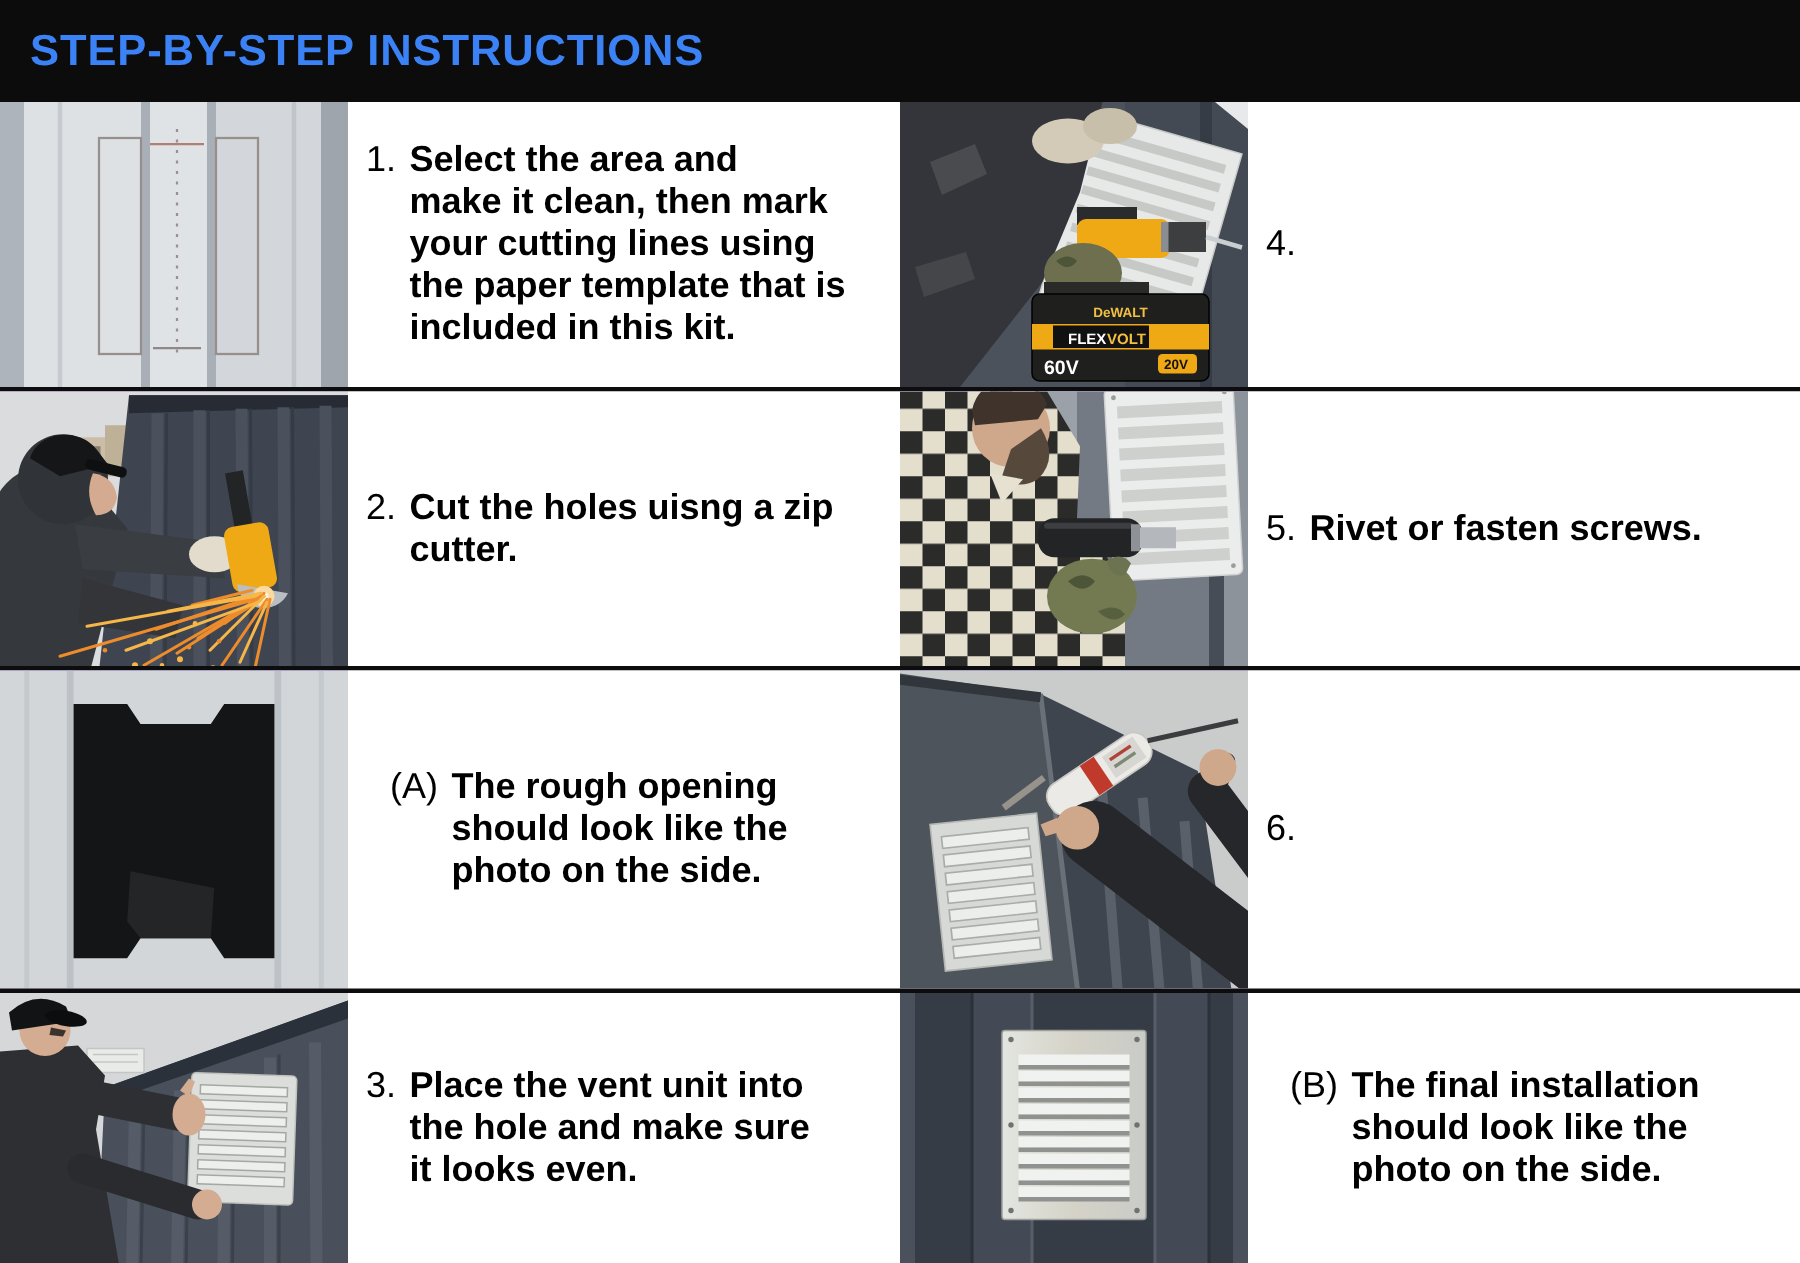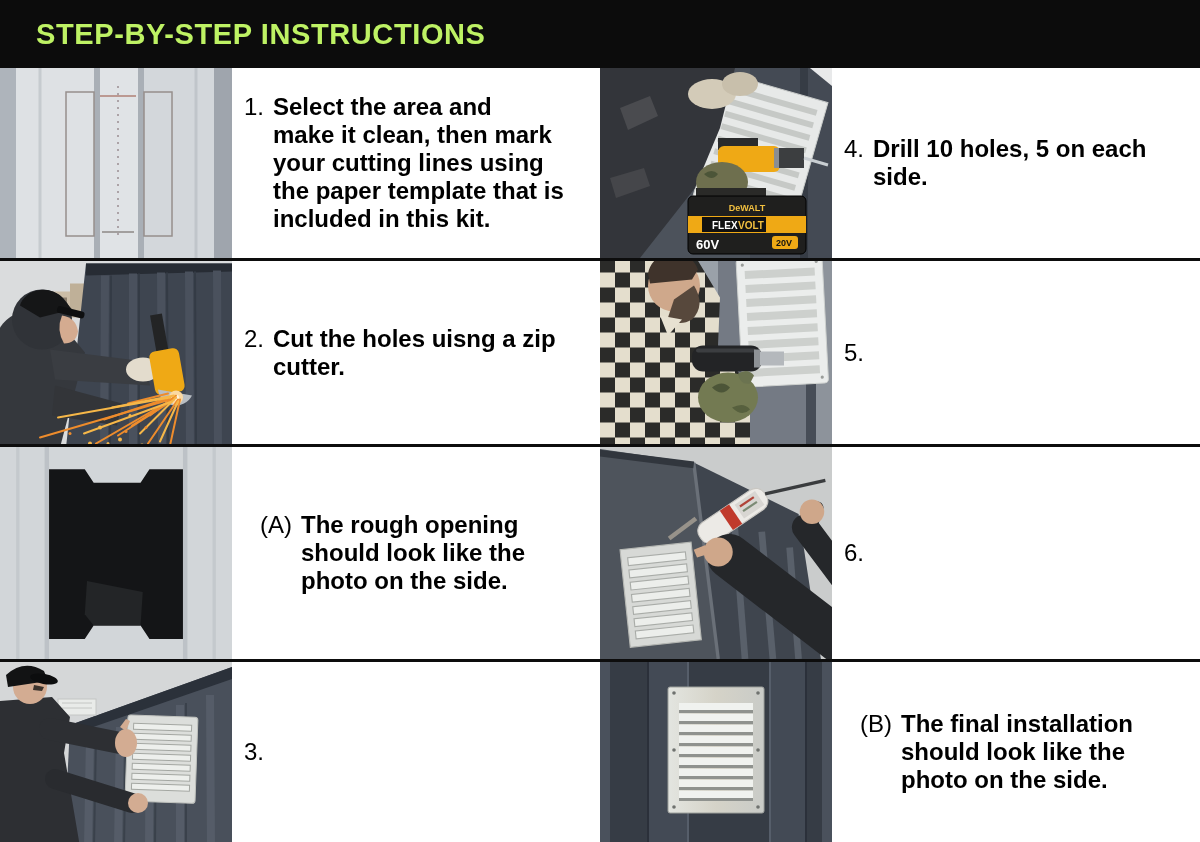--- a/index.html
+++ b/index.html
@@ -3,21 +3,21 @@
 <meta charset="utf-8">
 <style>
   html,body{margin:0;padding:0;background:#fff;}
   .sheet{
     width:1200px;height:842px;overflow:hidden;background:#fff;
     font-family:"Liberation Sans",sans-serif;
     display:grid;
     grid-template-columns:232px 368px 232px 368px;
     grid-template-rows:68px 190px 3px 183px 3px 212px 3px 180px;
   }
-  .header{grid-column:1/-1;background:#0c0c0c;color:#bef264;display:flex;align-items:center;padding-left:36px;text-align:right;}
+  .header{grid-column:1/-1;background:#0c0c0c;color:#3b82f6;display:flex;align-items:center;padding-left:20px;text-align:right;}
   .header h1{margin:0;font-size:29px;font-weight:bold;letter-spacing:.6px;}
   .divider{grid-column:1/-1;background:#0d0d0d;}
   .photo{overflow:hidden;background:#c4b5fd;}
   .photo svg{display:block;width:100%;height:100%;}
   .textcell{background:#fff;display:flex;align-items:center;padding-left:12px;padding-right:16px;}
   .textcell.alt{padding-left:28px;}
   .step{display:flex;font-size:24px;line-height:28px;color:#000;}
   .step .marker{white-space:nowrap;margin-right:9px;}
   .step .body{white-space:pre-line;font-weight:bold;}
 </style>
@@ -101,22 +101,20 @@
         <text x="138" y="161" font-size="10" font-weight="bold" fill="#f2c040" font-family="Liberation Sans, sans-serif">VOLT</text>
         <text x="96" y="181" font-size="13" font-weight="bold" fill="#ffffff" font-family="Liberation Sans, sans-serif">60V</text>
         <rect x="172" y="168" width="26" height="13" rx="3" fill="#efa915"></rect>
         <text x="176" y="178" font-size="9" font-weight="bold" fill="#111" font-family="Liberation Sans, sans-serif">20V</text>
       </g>
     </svg>
   </div>
   <div class="textcell">
     <div class="step">
       <span class="marker">4.</span>
-      <span class="body">Drill 10 holes, 5 on each
-side.</span>
     </div>
   </div>
 
   <div class="divider"></div>
 
   <div class="photo">
     <svg viewBox="0 0 232 190" preserveAspectRatio="xMidYMid slice" aria-label="worker-cutting-hole-with-zip-cutter-sparks">
       <rect width="232" height="190" fill="#dadcdd"></rect>
       <rect x="46" y="34" width="26" height="26" fill="#cbbda7"></rect>
       <rect x="70" y="26" width="14" height="34" fill="#bfb098"></rect>
@@ -233,20 +231,21 @@
       <rect x="154" y="92" width="6" height="18" fill="#8e9296"></rect>
       <ellipse cx="128" cy="140" rx="30" ry="25" fill="#737a52"></ellipse>
       <path d="M112,130 q10,-8 18,0 q-8,10 -18,0" fill="#4c5538"></path>
       <path d="M132,150 q12,-6 18,2 q-8,8 -18,-2" fill="#57603e"></path>
       <path d="M138,116 q10,-6 16,2 l-4,8 q-10,2 -12,-10" fill="#6b7350"></path>
     </svg>
   </div>
   <div class="textcell">
     <div class="step">
       <span class="marker">5.</span>
+      <span class="body">Rivet or fasten screws.</span>
     </div>
   </div>
 
   <div class="divider"></div>
 
   <div class="photo">
     <svg viewBox="0 0 232 190" preserveAspectRatio="xMidYMid slice" aria-label="black-rough-opening-in-wall">
       <rect width="232" height="190" fill="#d2d6d9"></rect>
       <rect width="8" height="190" fill="#b5bac0"></rect>
       <rect x="224" width="8" height="190" fill="#b5bac0"></rect>
@@ -366,20 +365,23 @@
       <line x1="50" y1="72" x2="120" y2="86" stroke="#2d2f33" stroke-width="22" stroke-linecap="round"></line>
       <line x1="55" y1="122" x2="132" y2="146" stroke="#292b2f" stroke-width="20" stroke-linecap="round"></line>
       <ellipse cx="126" cy="86" rx="11" ry="14" fill="#d3ac92"></ellipse>
       <path d="M120,70 l6,-8 4,2 -4,10 z" fill="#d3ac92"></path>
       <circle cx="138" cy="146" r="10" fill="#d3ac92"></circle>
     </svg>
   </div>
   <div class="textcell">
     <div class="step">
       <span class="marker">3.</span>
+      <span class="body">Place the vent unit into
+the hole and make sure
+it looks even.</span>
     </div>
   </div>
   <div class="photo">
     <svg viewBox="0 0 232 190" preserveAspectRatio="xMidYMid slice" aria-label="final-installed-louvered-vent">
       <defs>
         <linearGradient id="ventg8" x1="0" y1="0" x2="1" y2="0">
           <stop offset="0" stop-color="#e3e5e0"></stop>
             <stop offset="0.5" stop-color="#d5d3c8"></stop>
             <stop offset="1" stop-color="#c9cbc7"></stop>
         </linearGradient>

